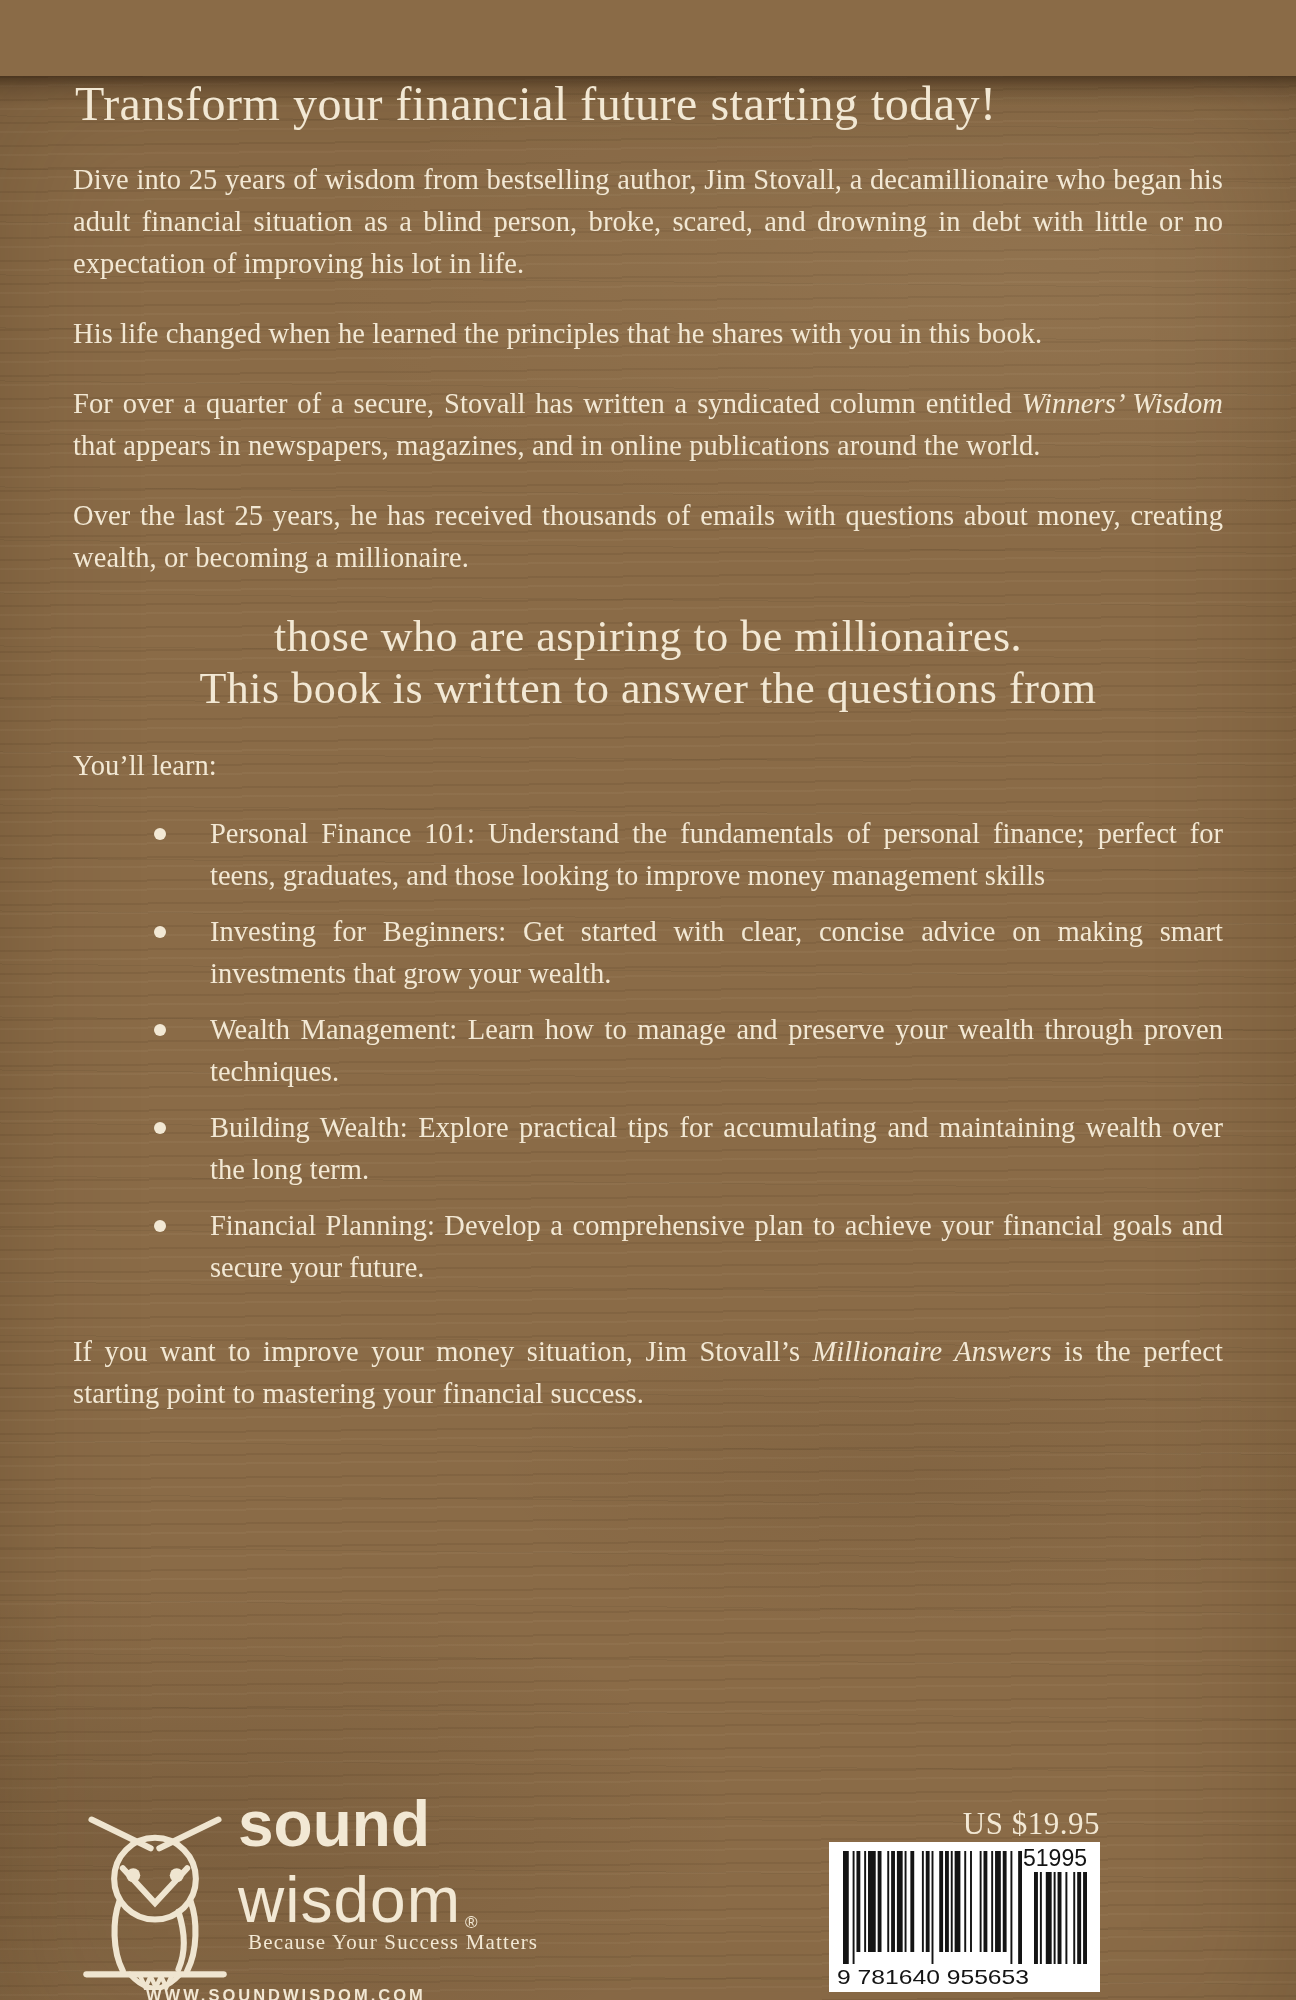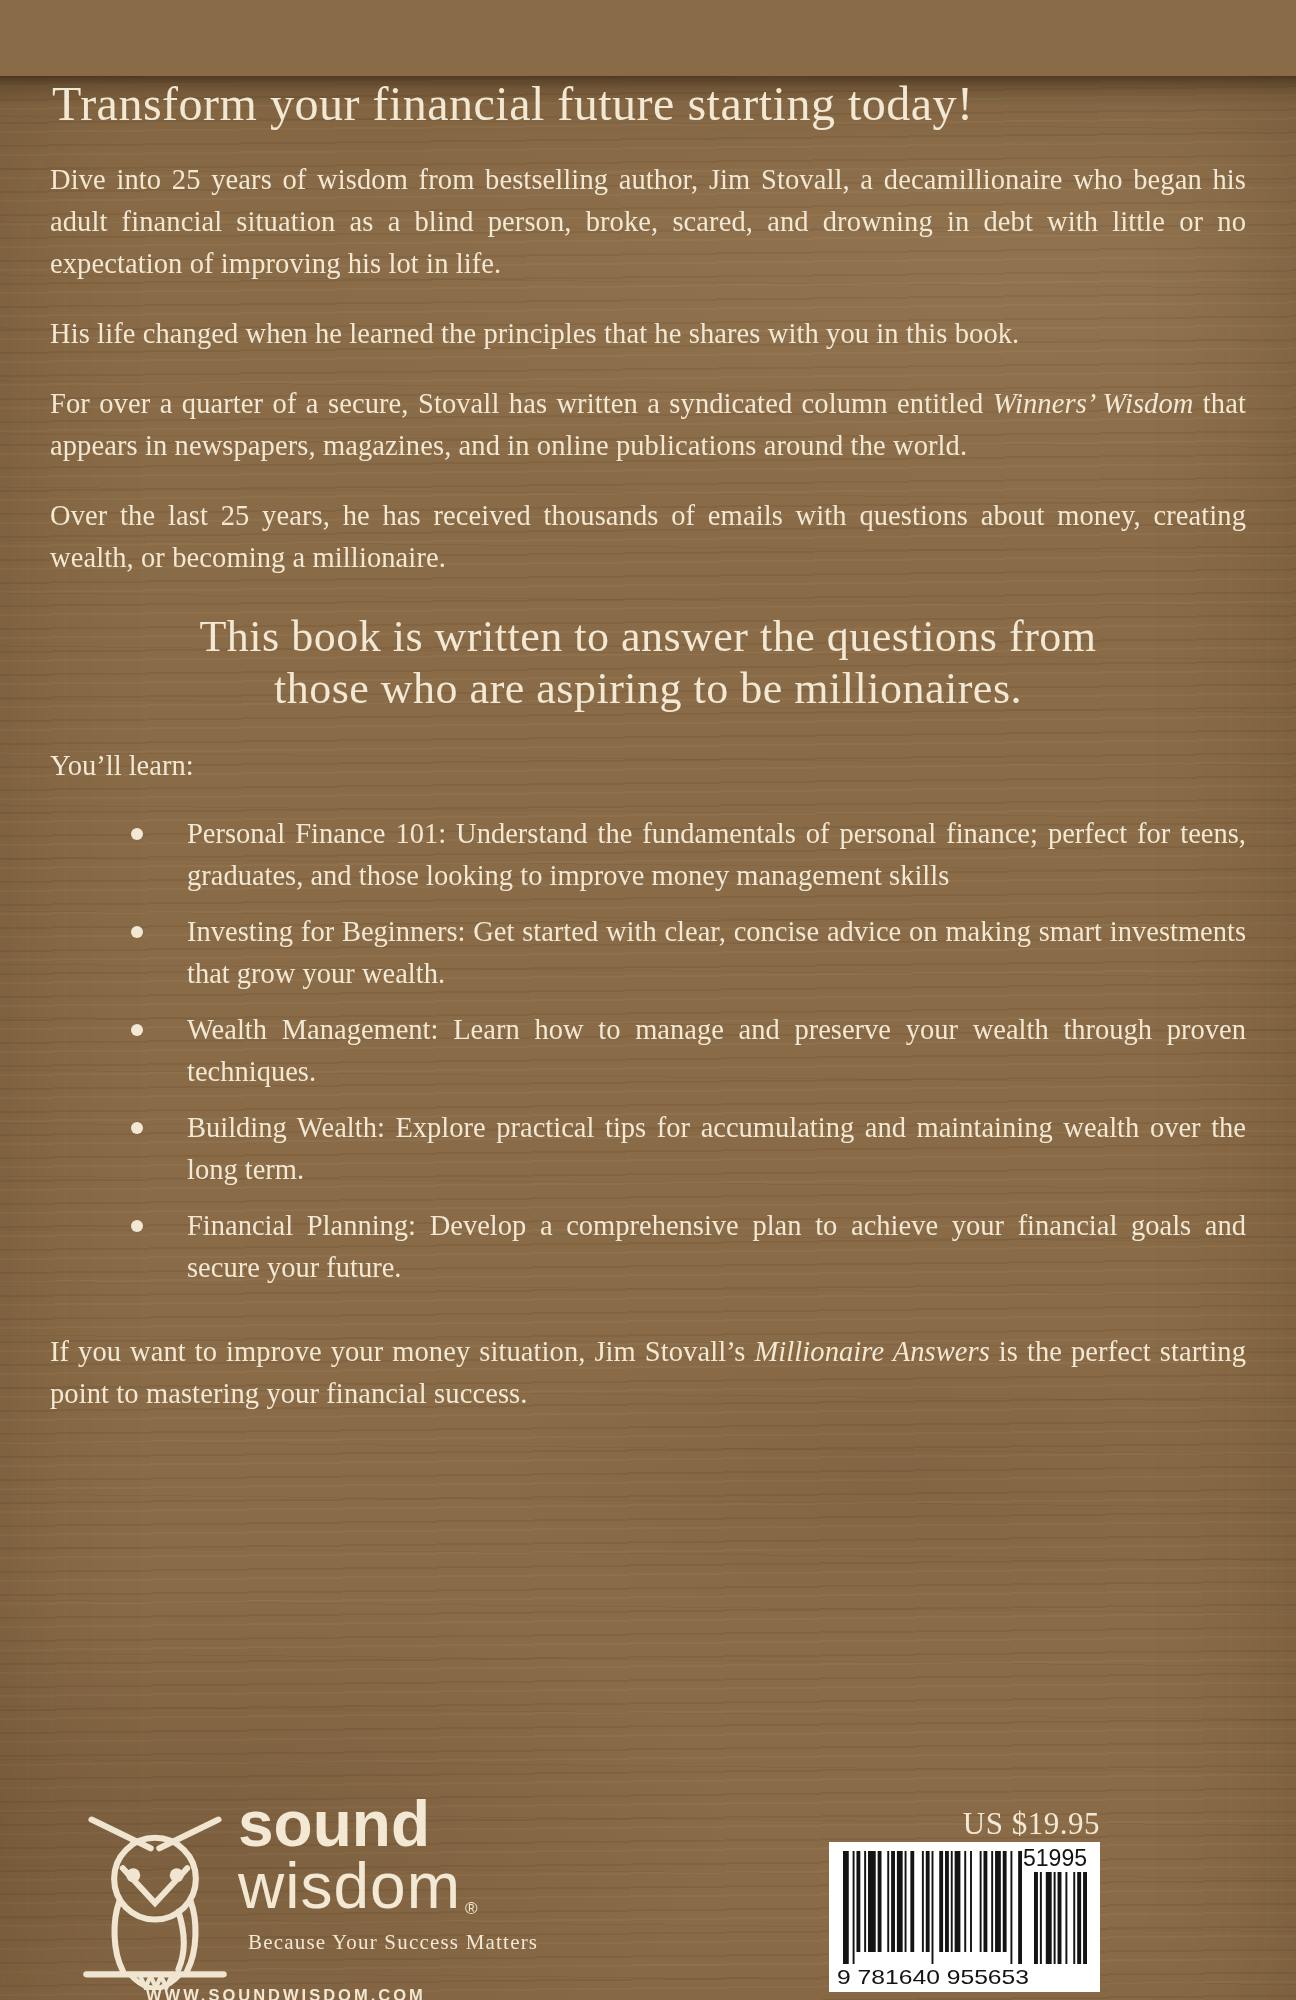--- a/index.html
+++ b/index.html
@@ -27,21 +27,21 @@
       radial-gradient(1100px 420px at 78% 10%, rgba(255,236,200,.06), transparent 65%),
       radial-gradient(900px 420px at 15% 88%, rgba(38,24,10,.14), transparent 60%),
       radial-gradient(700px 260px at 70% 70%, rgba(40,26,12,.08), transparent 60%),
       repeating-linear-gradient(179.4deg, rgba(58,38,18,.10) 0 2px, rgba(0,0,0,0) 2px 9px, rgba(248,232,202,.045) 9px 11px, rgba(0,0,0,0) 11px 23px),
       repeating-linear-gradient(180.6deg, rgba(0,0,0,.05) 0 1px, transparent 1px 53px);
   }
   .cover::after{
     content:"";position:absolute;inset:0;pointer-events:none;z-index:0;
     box-shadow:inset 0 0 140px rgba(42,26,10,.22);
   }
-  .content{position:relative;z-index:1;padding:0 50px;}
+  .content{position:relative;z-index:1;padding:0 73px;}
 
   .title{
     margin:76px 0 0 2px;
     font-size:48px;font-weight:400;letter-spacing:.5px;
     color:var(--ink);line-height:1.15;
   }
   .body-para{
     margin:28px 0 0 0;
     font-size:28.5px;line-height:42px;
     text-align:justify;letter-spacing:.1px;
@@ -75,21 +75,21 @@
     width:12px;height:12px;border-radius:50%;
     background:var(--ink);
   }
   .closing{margin-top:42px;}
 
   
   .footer{position:absolute;left:0;top:1660px;width:1296px;height:340px;z-index:1;}
   .owl{position:absolute;left:80px;top:54px;}
   .logo-text{position:absolute;left:238px;top:58px;font-family:"Liberation Sans","DejaVu Sans",sans-serif;}
   .lw1{font-size:64px;font-weight:700;line-height:60px;letter-spacing:0;}
-  .lw2{font-size:64px;font-weight:400;line-height:64px;letter-spacing:1px;}
+  .lw2{font-size:64px;font-weight:400;line-height:64px;letter-spacing:1px;margin-top:14px;}
   .reg{font-size:17px;font-weight:400;vertical-align:-6px;margin-left:4px;}
   .tagline{
     position:absolute;left:248px;top:194px;
     font-size:21px;letter-spacing:1.2px;
   }
   .website{
     position:absolute;left:146px;top:250px;
     font-family:"Liberation Sans","DejaVu Sans",sans-serif;
     font-size:16.5px;font-weight:700;letter-spacing:3px;
   }
@@ -119,22 +119,22 @@
     <h1 class="title">Transform your financial future starting today!</h1>
 
     <section class="paras">
         <p class="body-para"><span>Dive into 25 years of wisdom from bestselling author, Jim Stovall, a decamillionaire who began his adult financial situation as a blind person, broke, scared, and drowning in debt with little or no expectation of improving his lot in life.</span></p>
         <p class="body-para"><span>His life changed when he learned the principles that he shares with you in this book.</span></p>
         <p class="body-para"><span>For over a quarter of a secure, Stovall has written a syndicated column entitled </span><em>Winners’ Wisdom</em><span> that appears in newspapers, magazines, and in online publications around the world.</span></p>
         <p class="body-para"><span>Over the last 25 years, he has received thousands of emails with questions about money, creating wealth, or becoming a millionaire.</span></p>
       </section>
 
     <div class="callout">
+      <div>those who are aspiring to be millionaires.</div>
       <div>This book is written to answer the questions from</div>
-      <div>those who are aspiring to be millionaires.</div>
     </div>
 
     <p class="learn">You’ll learn:</p>
 
     <ul class="bullets">
         <li><span class="dot"></span><span>Personal Finance 101: Understand the fundamentals of personal finance; perfect for teens, graduates, and those looking to improve money management skills</span></li>
         <li><span class="dot"></span><span>Investing for Beginners: Get started with clear, concise advice on making smart investments that grow your wealth.</span></li>
         <li><span class="dot"></span><span>Wealth Management: Learn how to manage and preserve your wealth through proven techniques.</span></li>
         <li><span class="dot"></span><span>Building Wealth: Explore practical tips for accumulating and maintaining wealth over the long term.</span></li>
         <li><span class="dot"></span><span>Financial Planning: Develop a comprehensive plan to achieve your financial goals and secure your future.</span></li>

